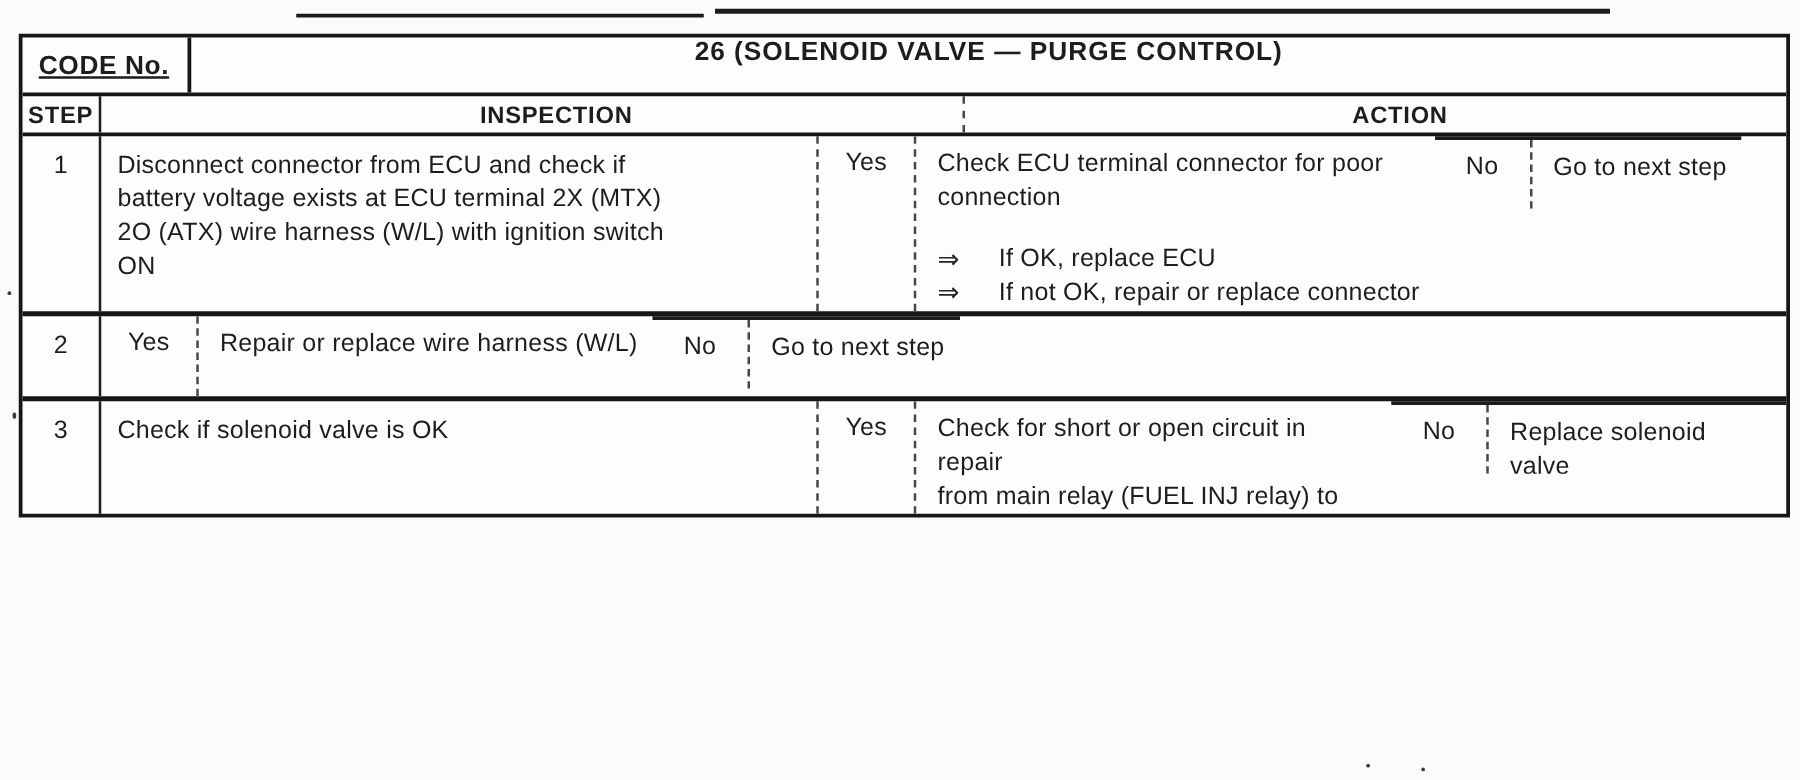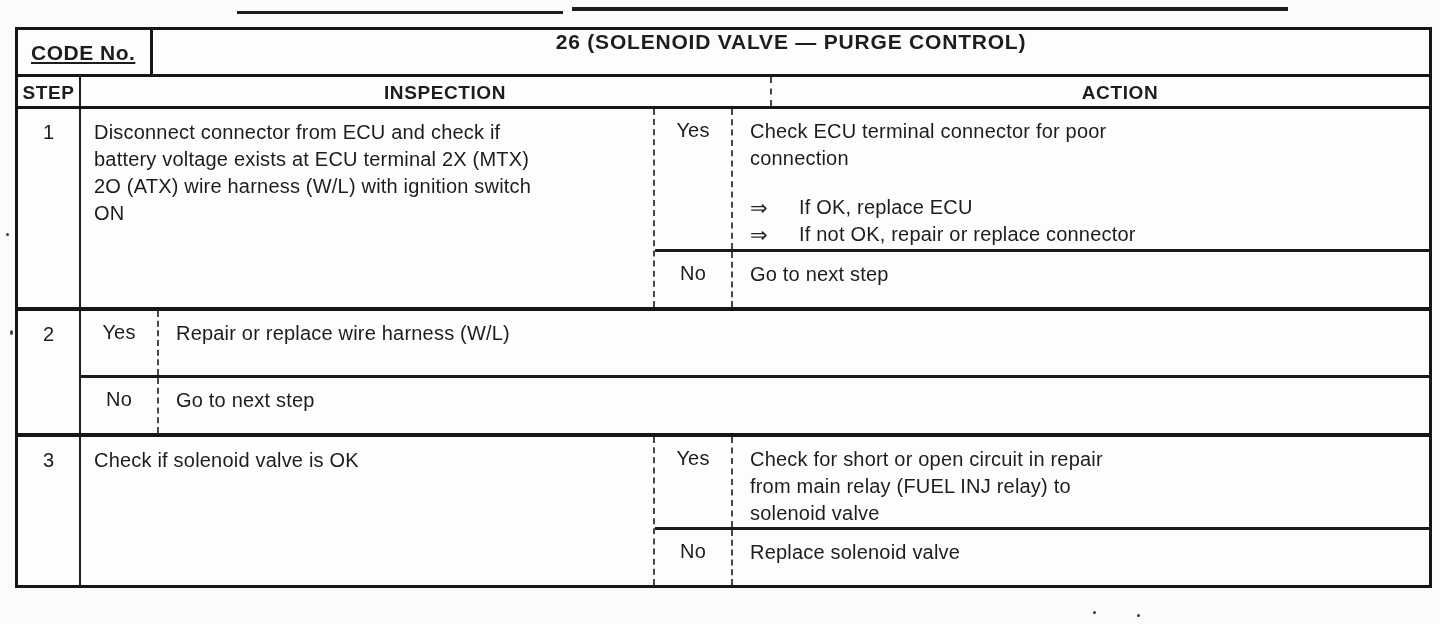--- a/index.html
+++ b/index.html
@@ -73,21 +73,21 @@
   .insp {
     width: 574px;
     flex: none;
     border-right: 2px dashed #474747;
     font-size: 20px;
     line-height: 27px;
     letter-spacing: 0.2px;
     white-space: pre-line;
     padding: 10px 8px 0 13px;
   }
-  .branches { flex: 1; display: flex; flex-direction: column; }
+  .branches { flex: 1; display: flex; }
   .branch { display: flex; overflow: hidden; }
   .branch + .branch { border-top: 3px solid #1b1b1b; }
   .ans {
     width: 78px;
     flex: none;
     border-right: 2px dashed #474747;
     text-align: center;
     font-size: 20px;
     letter-spacing: 0.2px;
     padding-top: 10px;

